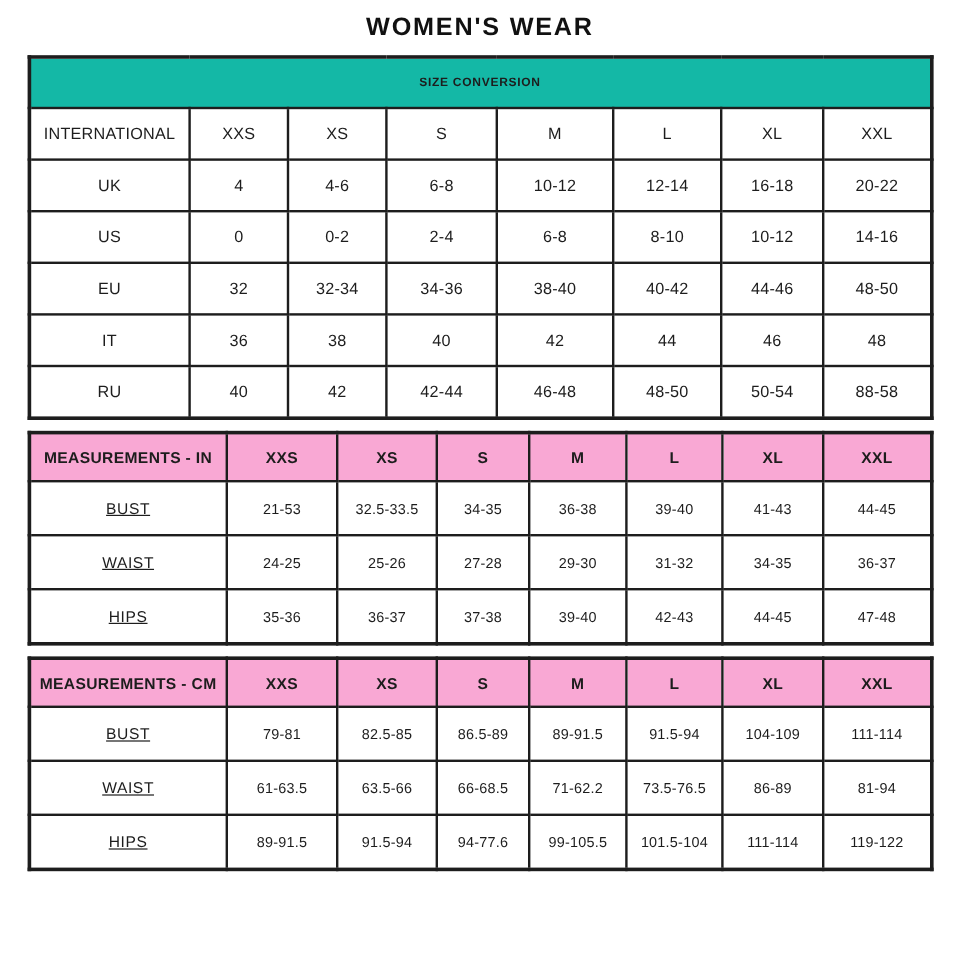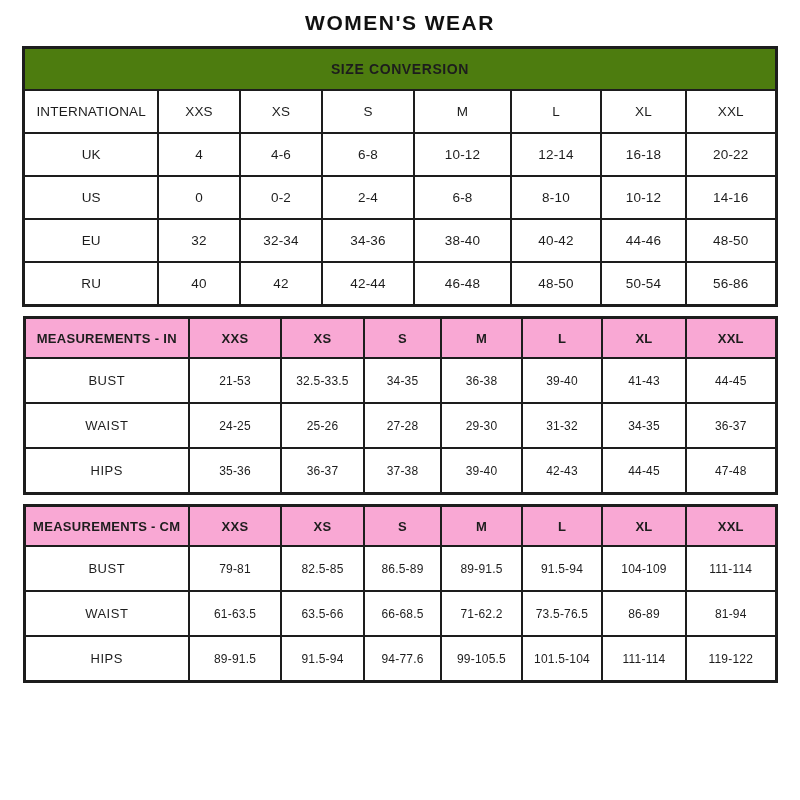--- a/index.html
+++ b/index.html
@@ -29,36 +29,36 @@
     border:2px solid #1d1d1d;
     text-align:center;
     vertical-align:middle;
     padding:0;
     overflow:hidden;
     white-space:nowrap;
   }
   
   .t1 td{height:41px;font-size:13.5px;font-weight:400;letter-spacing:0.2px;}
   .t1 .section-hdr{
-    background:#4d7c0f;
+    background:#14b8a6;
     font-weight:700;
-    font-size:14px;
+    font-size:10px;
     letter-spacing:0.6px;
     height:40px;
   }
   
   .mt td{height:43px;font-size:12px;font-weight:400;letter-spacing:0.2px;}
   .mt tr.hdr td{
     background:#f9a8d4;
     font-weight:700;
     font-size:13px;
     height:38px;
     letter-spacing:0.3px;
   }
-  .mt td.row-label{font-size:13px;letter-spacing:0.5px;}
+  .mt td.row-label{font-size:13px;letter-spacing:0.5px;text-decoration:underline;}
 </style>
 </head>
 <body>
 
 <div class="page">
 
   <h1 class="title">WOMEN'S WEAR</h1>
 
   <table class="t1">
     <colgroup>
@@ -109,28 +109,38 @@
         <td class="row-label">EU</td>
         <td>32</td>
         <td>32-34</td>
         <td>34-36</td>
         <td>38-40</td>
         <td>40-42</td>
         <td>44-46</td>
         <td>48-50</td>
       </tr>
       <tr>
+        <td class="row-label">IT</td>
+        <td>36</td>
+        <td>38</td>
+        <td>40</td>
+        <td>42</td>
+        <td>44</td>
+        <td>46</td>
+        <td>48</td>
+      </tr>
+      <tr>
         <td class="row-label">RU</td>
         <td>40</td>
         <td>42</td>
         <td>42-44</td>
         <td>46-48</td>
         <td>48-50</td>
         <td>50-54</td>
-        <td>56-86</td>
+        <td>88-58</td>
       </tr>
     </tbody>
   </table>
 
   <table class="mt">
     <colgroup>
       <col style="width:165px">
         <col style="width:92px">
         <col style="width:83px">
         <col style="width:77px">

